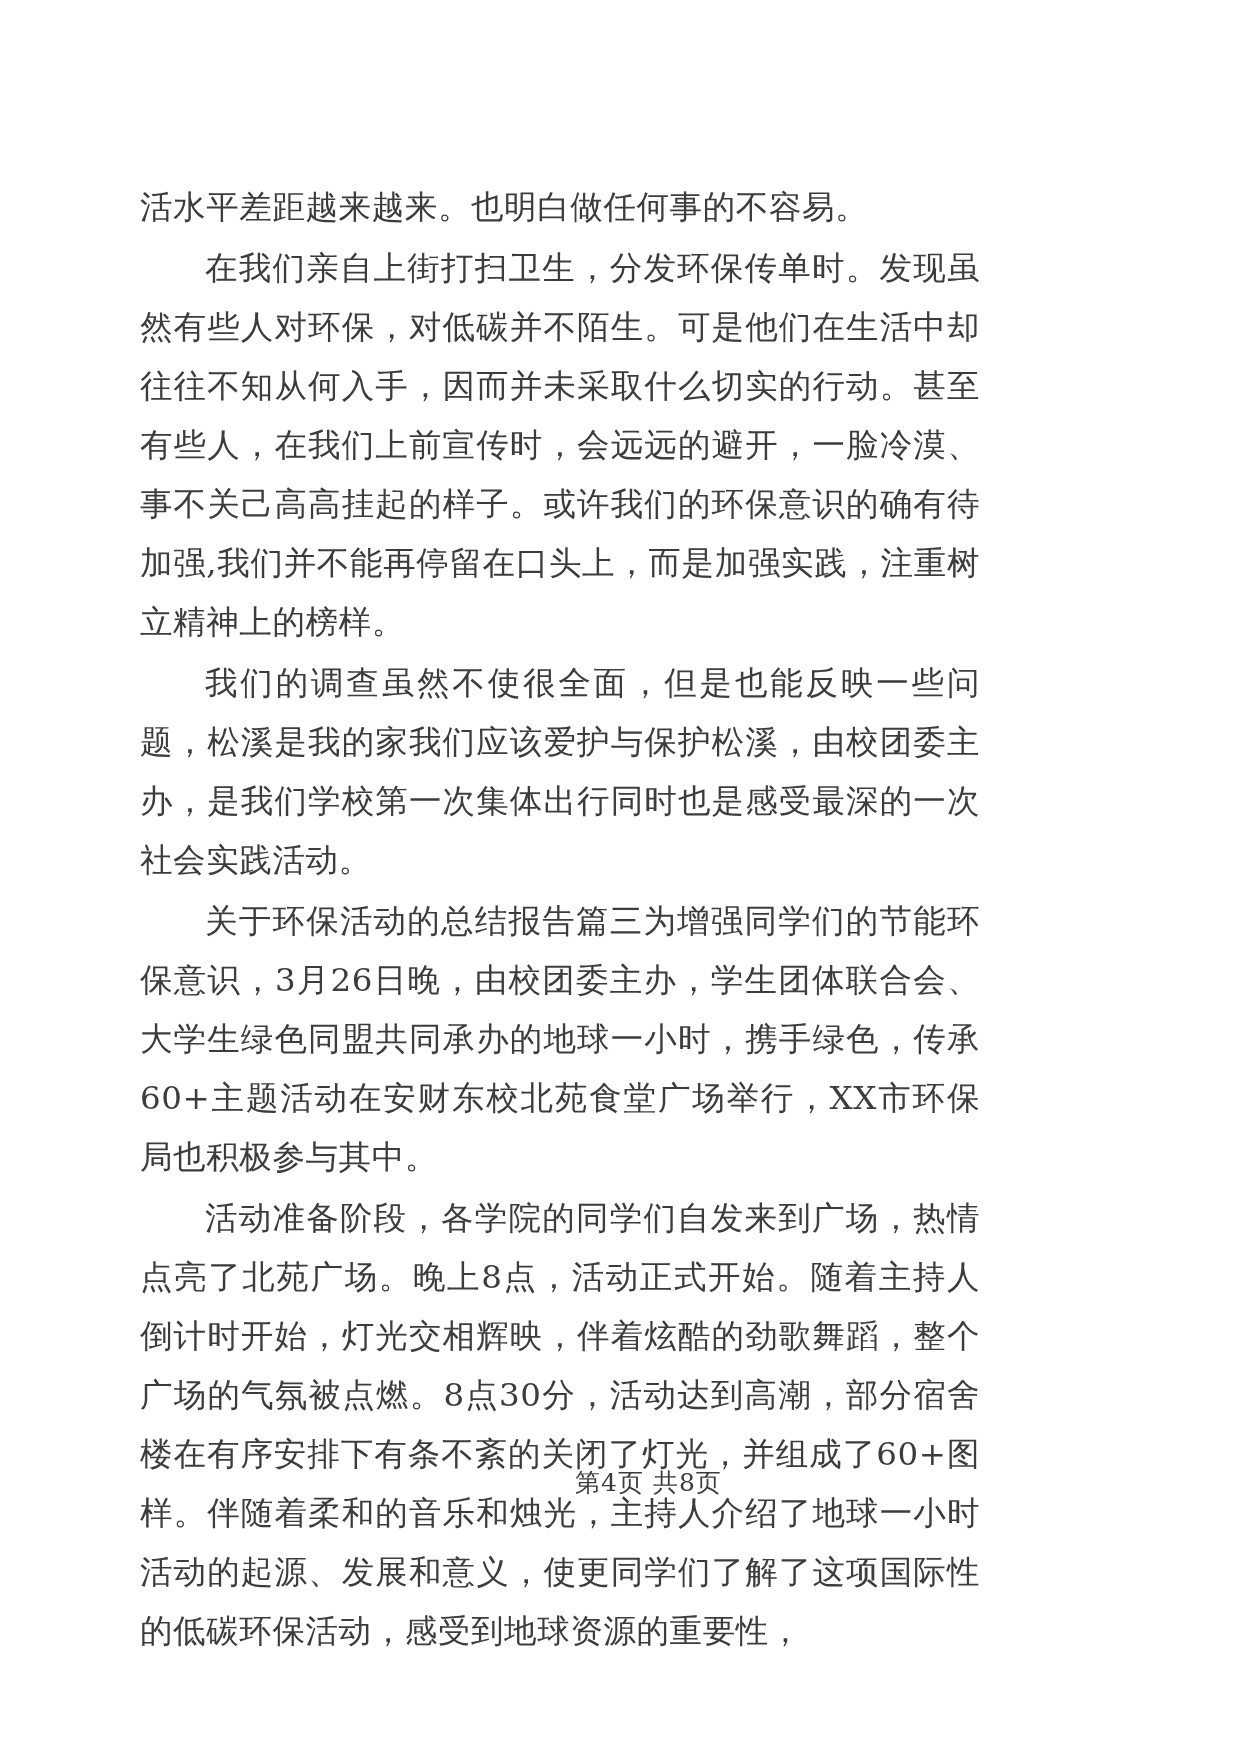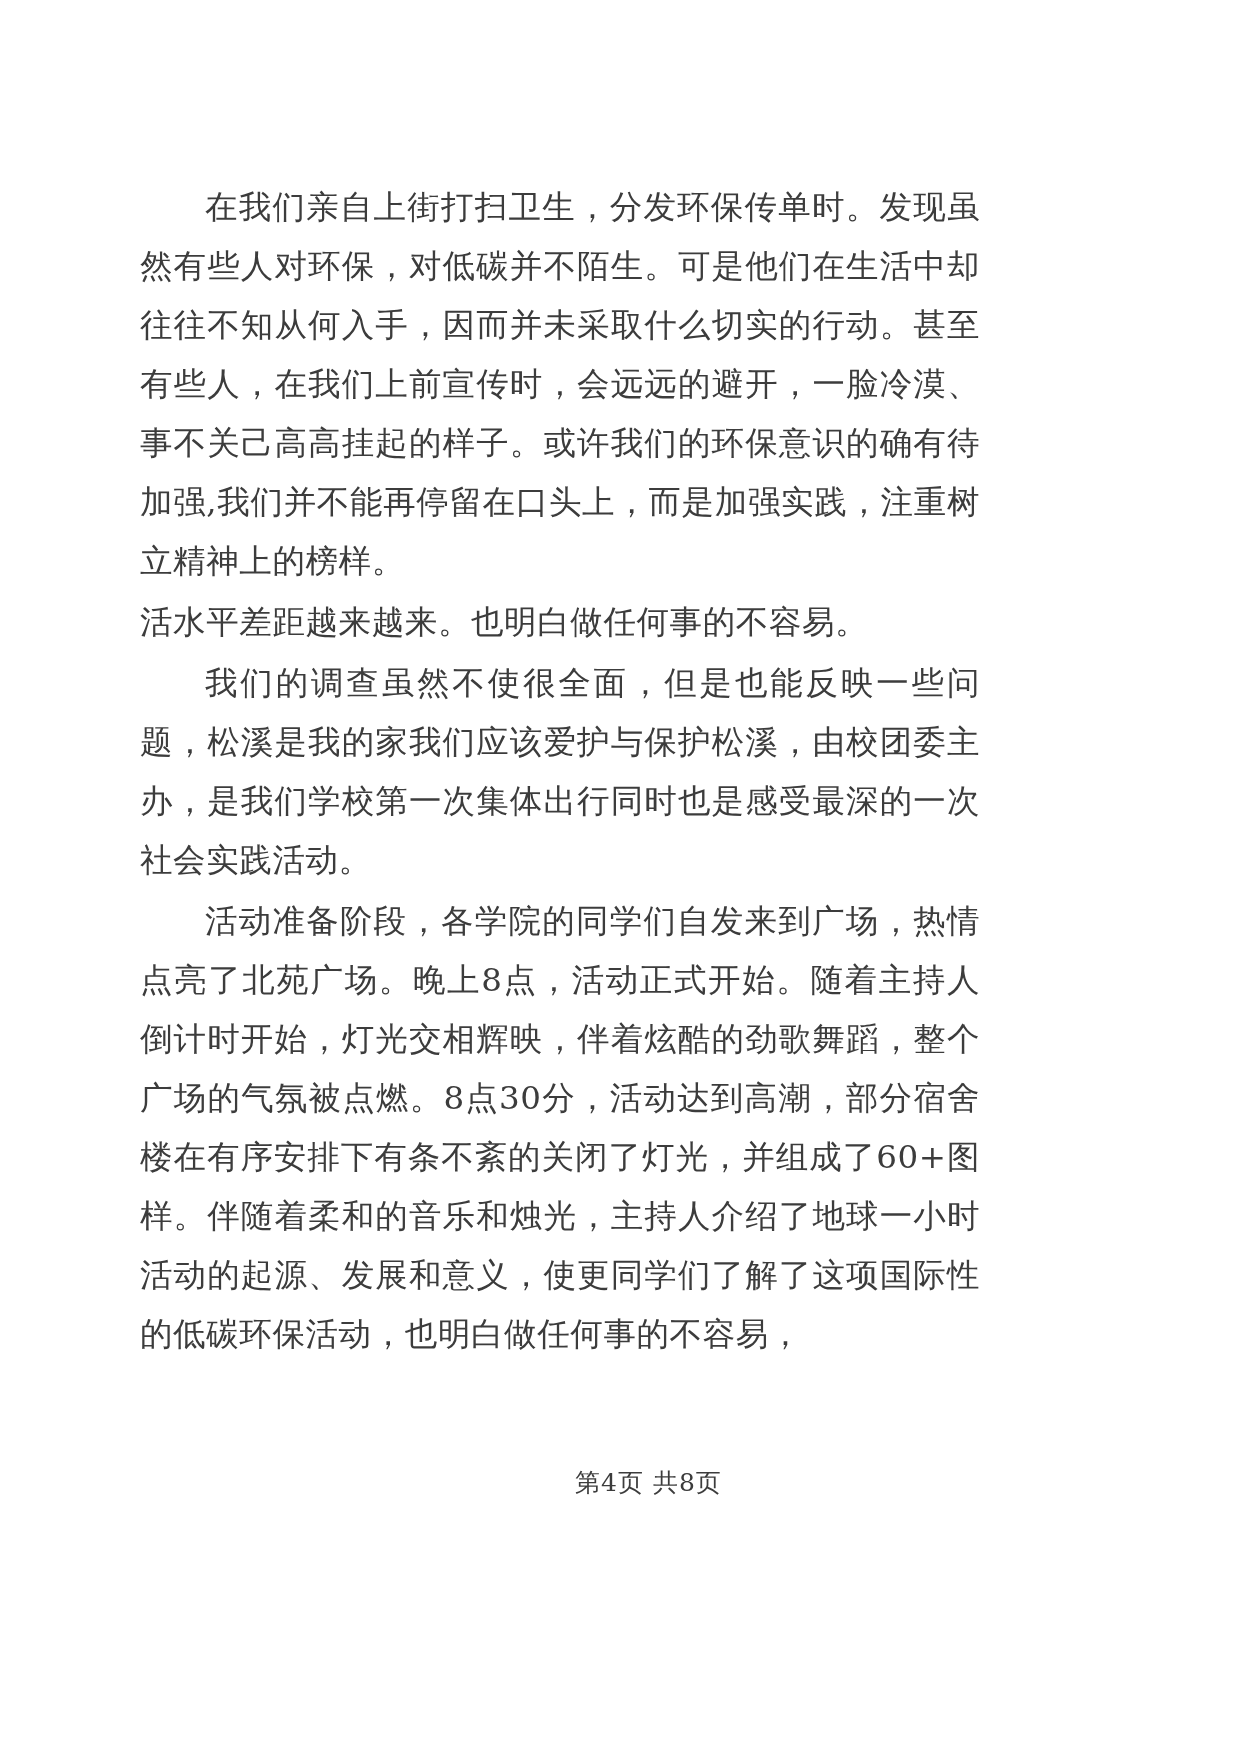--- a/index.html
+++ b/index.html
@@ -53,19 +53,20 @@
     letter-spacing: 1px;
     font-family: "DejaVu Serif", "Liberation Serif", serif;
     margin-left: 28px;
   }
 </style>
 </head>
 <body>
 
 <div class="page">
   <div class="content">
+    <p class="para">活水平差距越来越来。也明白做任何事的不容易。</p>
     <p class="para indent">在我们亲自上街打扫卫生，分发环保传单时。发现虽然有些人对环保，对低碳并不陌生。可是他们在生活中却往往不知从何入手，因而并未采取什么切实的行动。甚至有些人，在我们上前宣传时，会远远的避开，一脸冷漠、事不关己高高挂起的样子。或许我们的环保意识的确有待加强,我们并不能再停留在口头上，而是加强实践，注重树立精神上的榜样。</p>
-    <p class="para">活水平差距越来越来。也明白做任何事的不容易。</p>
     <p class="para indent">我们的调查虽然不使很全面，但是也能反映一些问题，松溪是我的家我们应该爱护与保护松溪，由校团委主办，是我们学校第一次集体出行同时也是感受最深的一次社会实践活动。</p>
-    <p class="para indent">活动准备阶段，各学院的同学们自发来到广场，热情点亮了北苑广场。晚上8点，活动正式开始。随着主持人倒计时开始，灯光交相辉映，伴着炫酷的劲歌舞蹈，整个广场的气氛被点燃。8点30分，活动达到高潮，部分宿舍楼在有序安排下有条不紊的关闭了灯光，并组成了60+图样。伴随着柔和的音乐和烛光，主持人介绍了地球一小时活动的起源、发展和意义，使更同学们了解了这项国际性的低碳环保活动，也明白做任何事的不容易，</p>
+    <p class="para indent">关于环保活动的总结报告篇三为增强同学们的节能环保意识，3月26日晚，由校团委主办，学生团体联合会、大学生绿色同盟共同承办的地球一小时，携手绿色，传承60+主题活动在安财东校北苑食堂广场举行，XX市环保局也积极参与其中。</p>
+    <p class="para indent">活动准备阶段，各学院的同学们自发来到广场，热情点亮了北苑广场。晚上8点，活动正式开始。随着主持人倒计时开始，灯光交相辉映，伴着炫酷的劲歌舞蹈，整个广场的气氛被点燃。8点30分，活动达到高潮，部分宿舍楼在有序安排下有条不紊的关闭了灯光，并组成了60+图样。伴随着柔和的音乐和烛光，主持人介绍了地球一小时活动的起源、发展和意义，使更同学们了解了这项国际性的低碳环保活动，感受到地球资源的重要性，</p>
   </div>
   <div class="footer">第4页 共8页</div>
 </div>
 
 </body></html>

